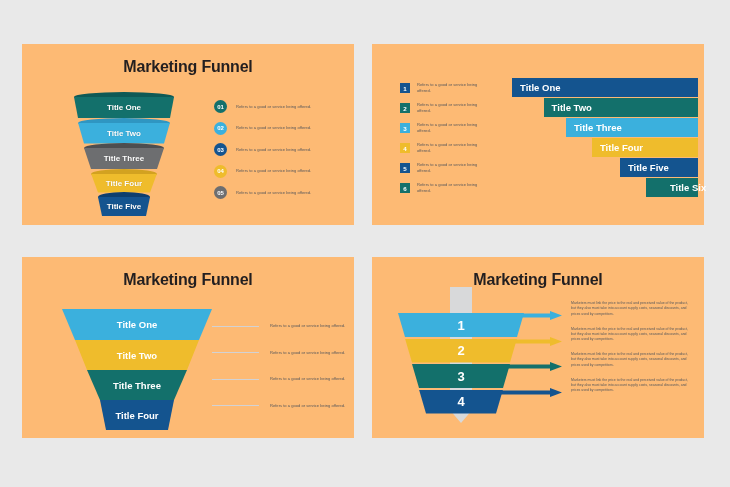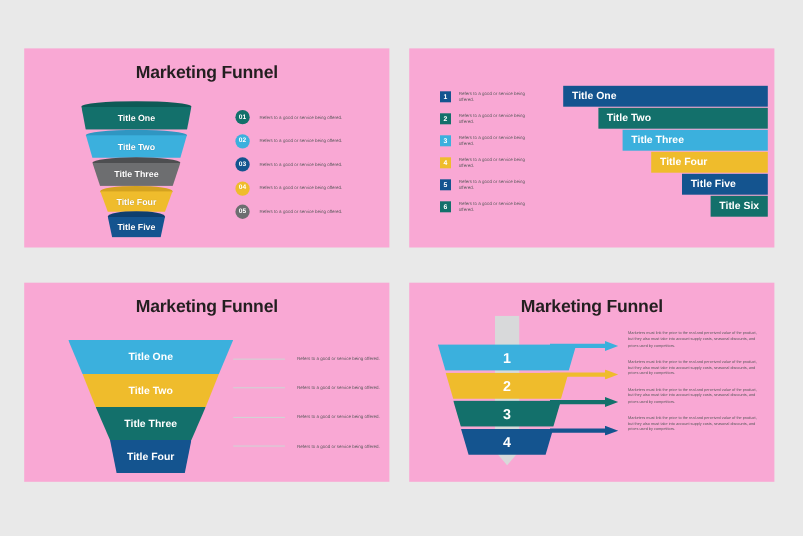--- a/index.html
+++ b/index.html
@@ -6,21 +6,21 @@
   body{
     width:730px;height:487px;
     background:#e9e9e9;
     font-family:"Liberation Sans",sans-serif;
     overflow:hidden;
   }
   .board{position:relative;width:730px;height:487px;}
 
   .panel{
     position:absolute;
-    background:#f9a8d4;
+    background:#fdba74;
   }
   #panel-tl{left:22px;  top:44px;  width:332px;height:181px;}
   #panel-tr{left:372px; top:44px;  width:332px;height:181px;}
   #panel-bl{left:22px;  top:257px; width:332px;height:181px;}
   #panel-br{left:372px; top:257px; width:332px;height:181px;}
 
   .panel-title{
     position:absolute;left:0;right:0;top:14px;
     text-align:center;
     font-size:16px;font-weight:bold;color:#231f20;
@@ -214,21 +214,21 @@
         </div>
       <div class="stairbar" style="background: rgb(59, 176, 221); margin-left: 29%;">
           <span>Title Three</span>
         </div>
       <div class="stairbar" style="background: rgb(239, 188, 44); margin-left: 43%;">
           <span>Title Four</span>
         </div>
       <div class="stairbar" style="background: rgb(20, 84, 143); margin-left: 58%;">
           <span>Title Five</span>
         </div>
-      <div class="stairbar" style="background: rgb(19, 112, 107); margin-left: 72%;">
+      <div class="stairbar" style="background: rgb(19, 112, 107); margin-left: 72%; padding-left: 16px;">
           <span>Title Six</span>
         </div>
     </div>
   </div>
 
   <div class="panel" id="panel-bl">
     <div class="panel-title">Marketing Funnel</div>
 
     <div id="funnelflat">
         <div class="segflat" style="top: 0px; height: 31px; background: rgb(59, 176, 221); clip-path: polygon(0px 0px, 150px 0px, 137px 100%, 13px 100%);">

